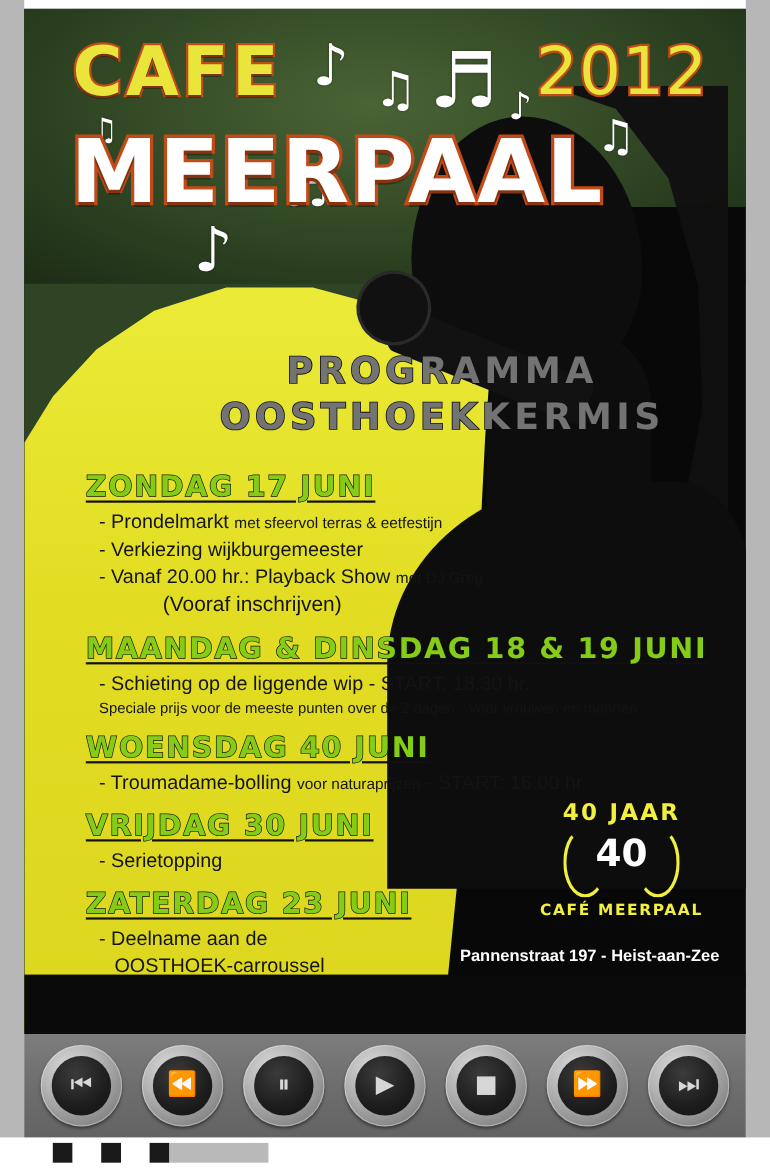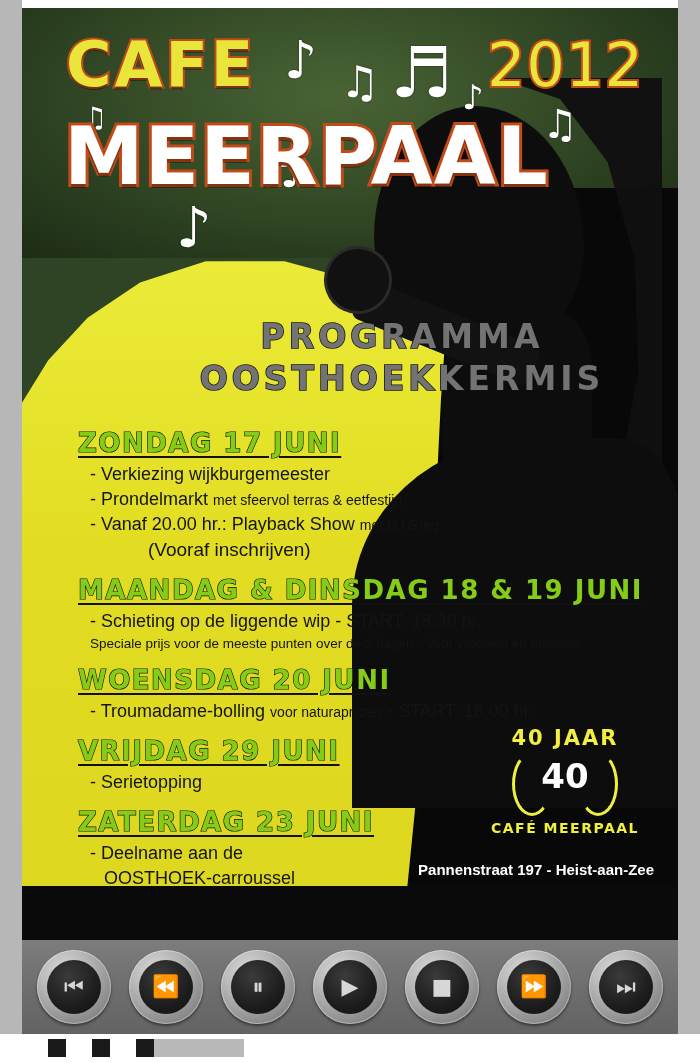--- a/index.html
+++ b/index.html
@@ -407,48 +407,48 @@
     <div class="programma">
       <div>PROGRAMMA</div>
       <div>OOSTHOEKKERMIS</div>
     </div>
 
     <div class="prog">
 
       <div class="blk">
         <div class="day">ZONDAG 17 JUNI</div>
         <div class="line">
+          <span>- Prondelmarkt </span><span class="small">met sfeervol terras &amp; eetfestijn</span>
+        </div>
+        <div class="line">
           <span>- Verkiezing wijkburgemeester</span>
-        </div>
-        <div class="line">
-          <span>- Prondelmarkt </span><span class="small">met sfeervol terras &amp; eetfestijn</span>
         </div>
         <div class="line">
           <span>- Vanaf 20.00 hr.: Playback Show </span><span class="small">met DJ Greg</span>
         </div>
         <div class="line indent">(Vooraf inschrijven)</div>
       </div>
 
       <div class="blk">
         <div class="day">MAANDAG &amp; DINSDAG 18 &amp; 19 JUNI</div>
         <div class="line">
           <span>- Schieting op de liggende wip - START: 18.30 hr.</span>
         </div>
         <div class="subnote">Speciale prijs voor de meeste punten over de 2 dagen - Voor vrouwen en mannen</div>
       </div>
 
       <div class="blk">
-        <div class="day">WOENSDAG 20 JUNI</div>
+        <div class="day">WOENSDAG 40 JUNI</div>
         <div class="line">
           <span>- Troumadame-bolling </span><span class="small">voor naturaprijzen</span><span> - START: 16.00 hr.</span>
         </div>
       </div>
 
       <div class="blk">
-        <div class="day">VRIJDAG 29 JUNI</div>
+        <div class="day">VRIJDAG 30 JUNI</div>
         <div class="line">
           <span>- Serietopping</span>
         </div>
       </div>
 
       <div class="blk">
         <div class="day">ZATERDAG 23 JUNI</div>
         <div class="line">
           <span>- Deelname aan de</span>
         </div>

